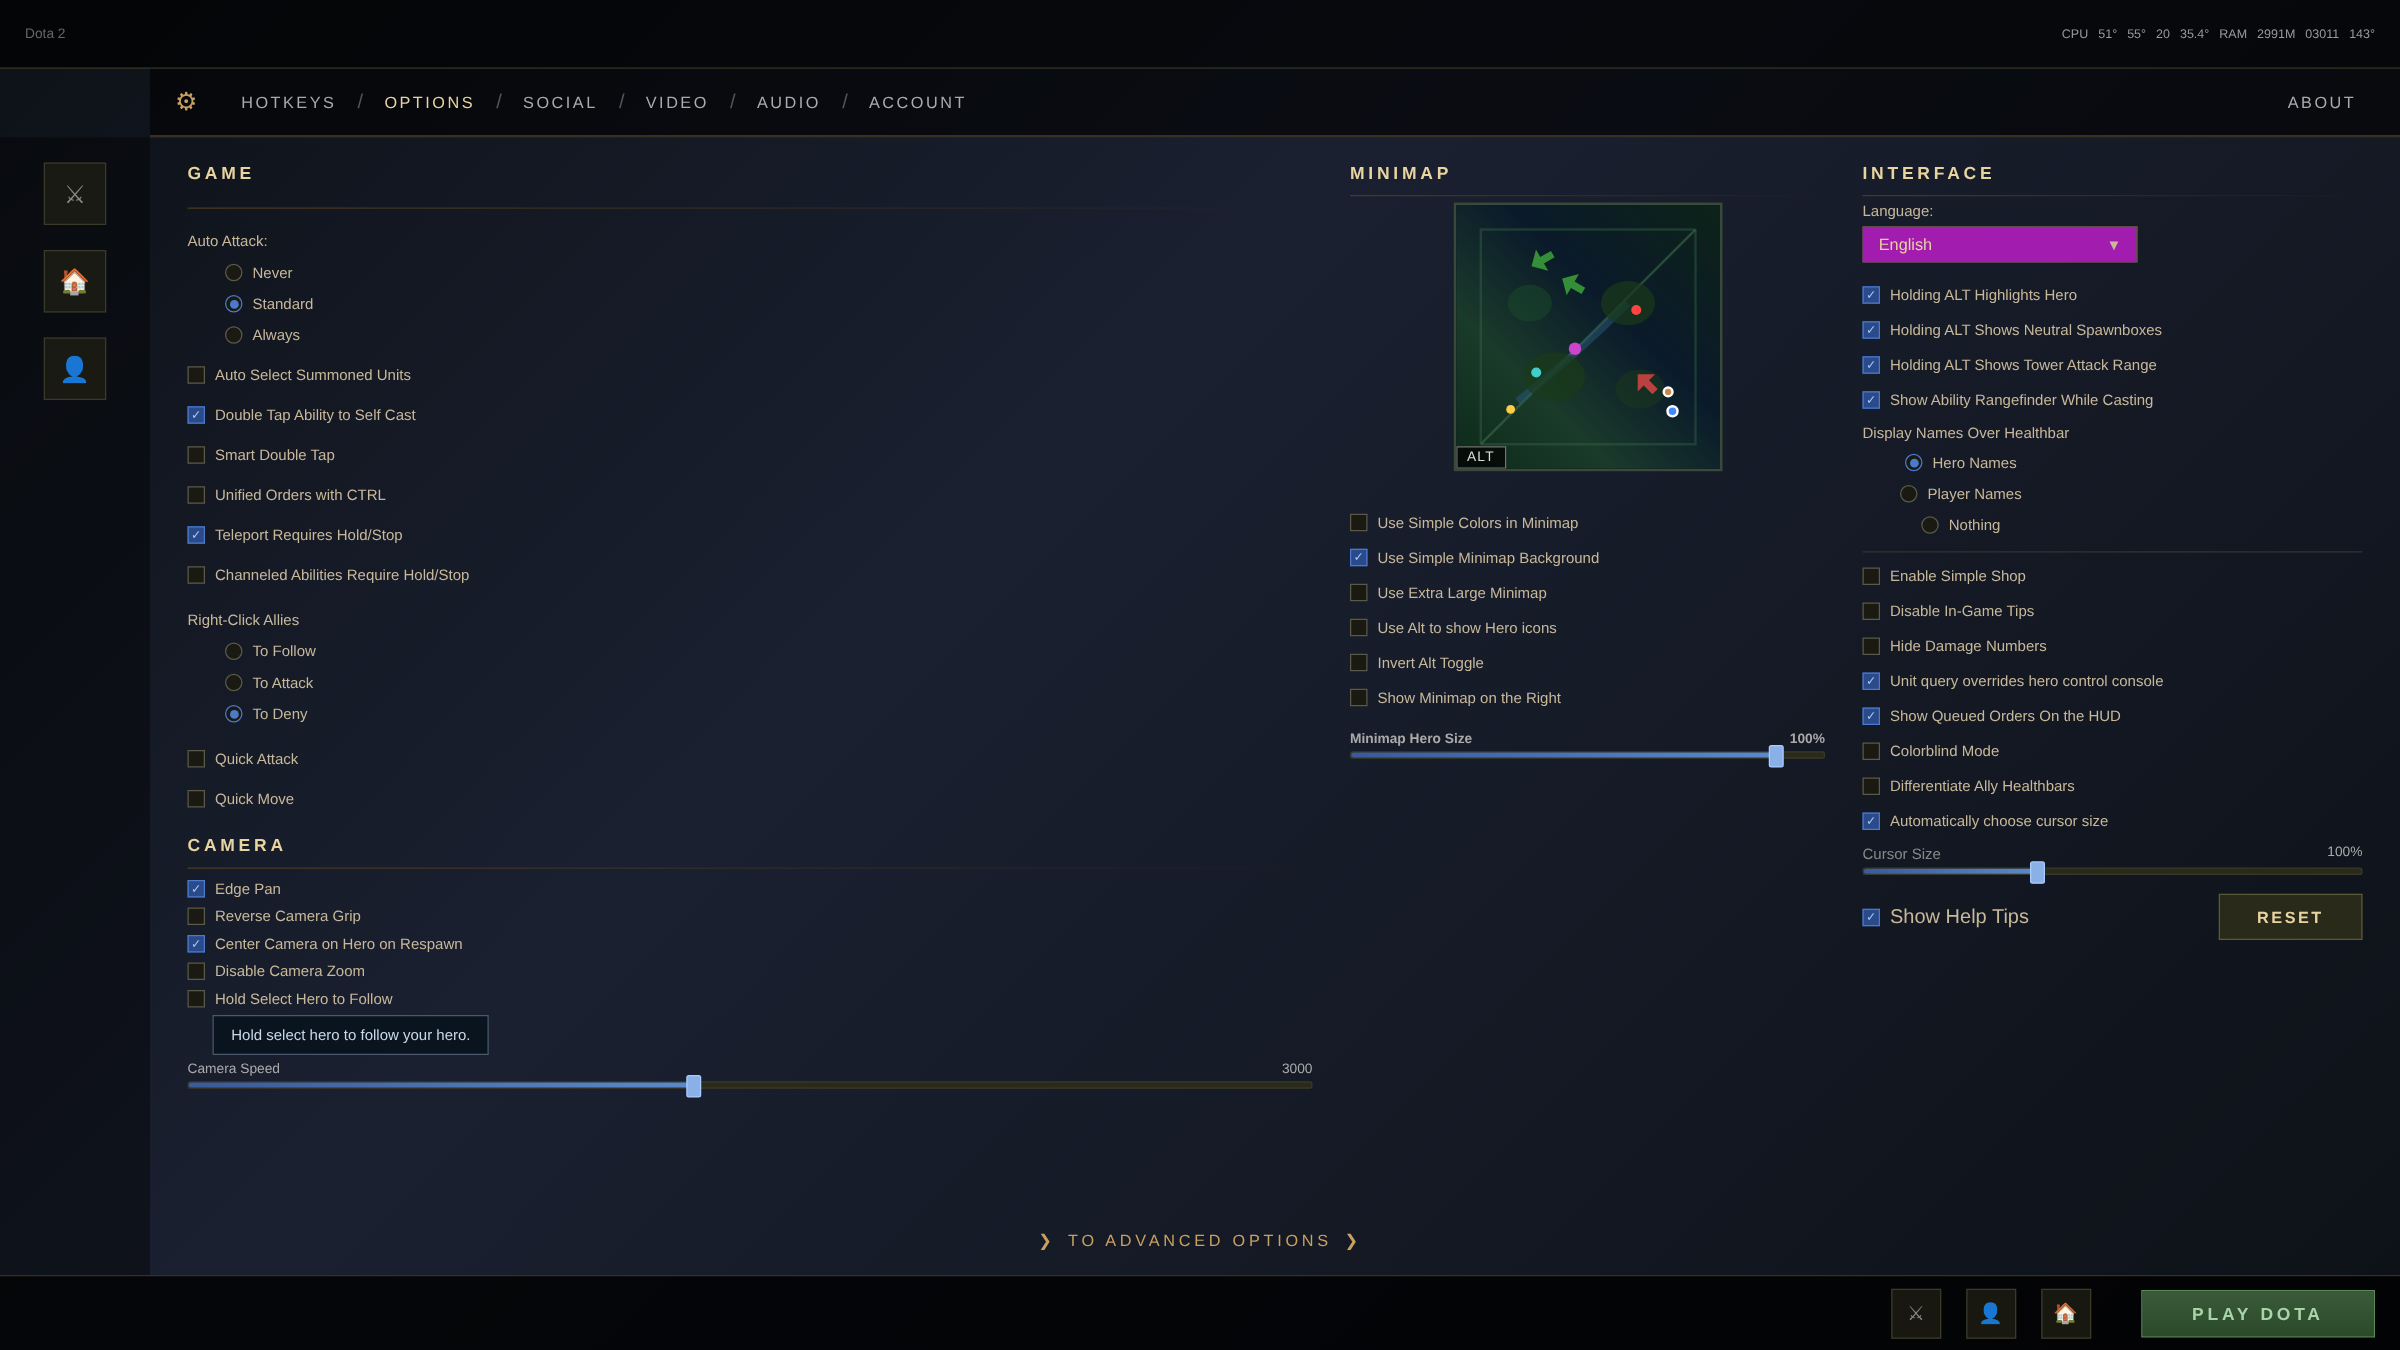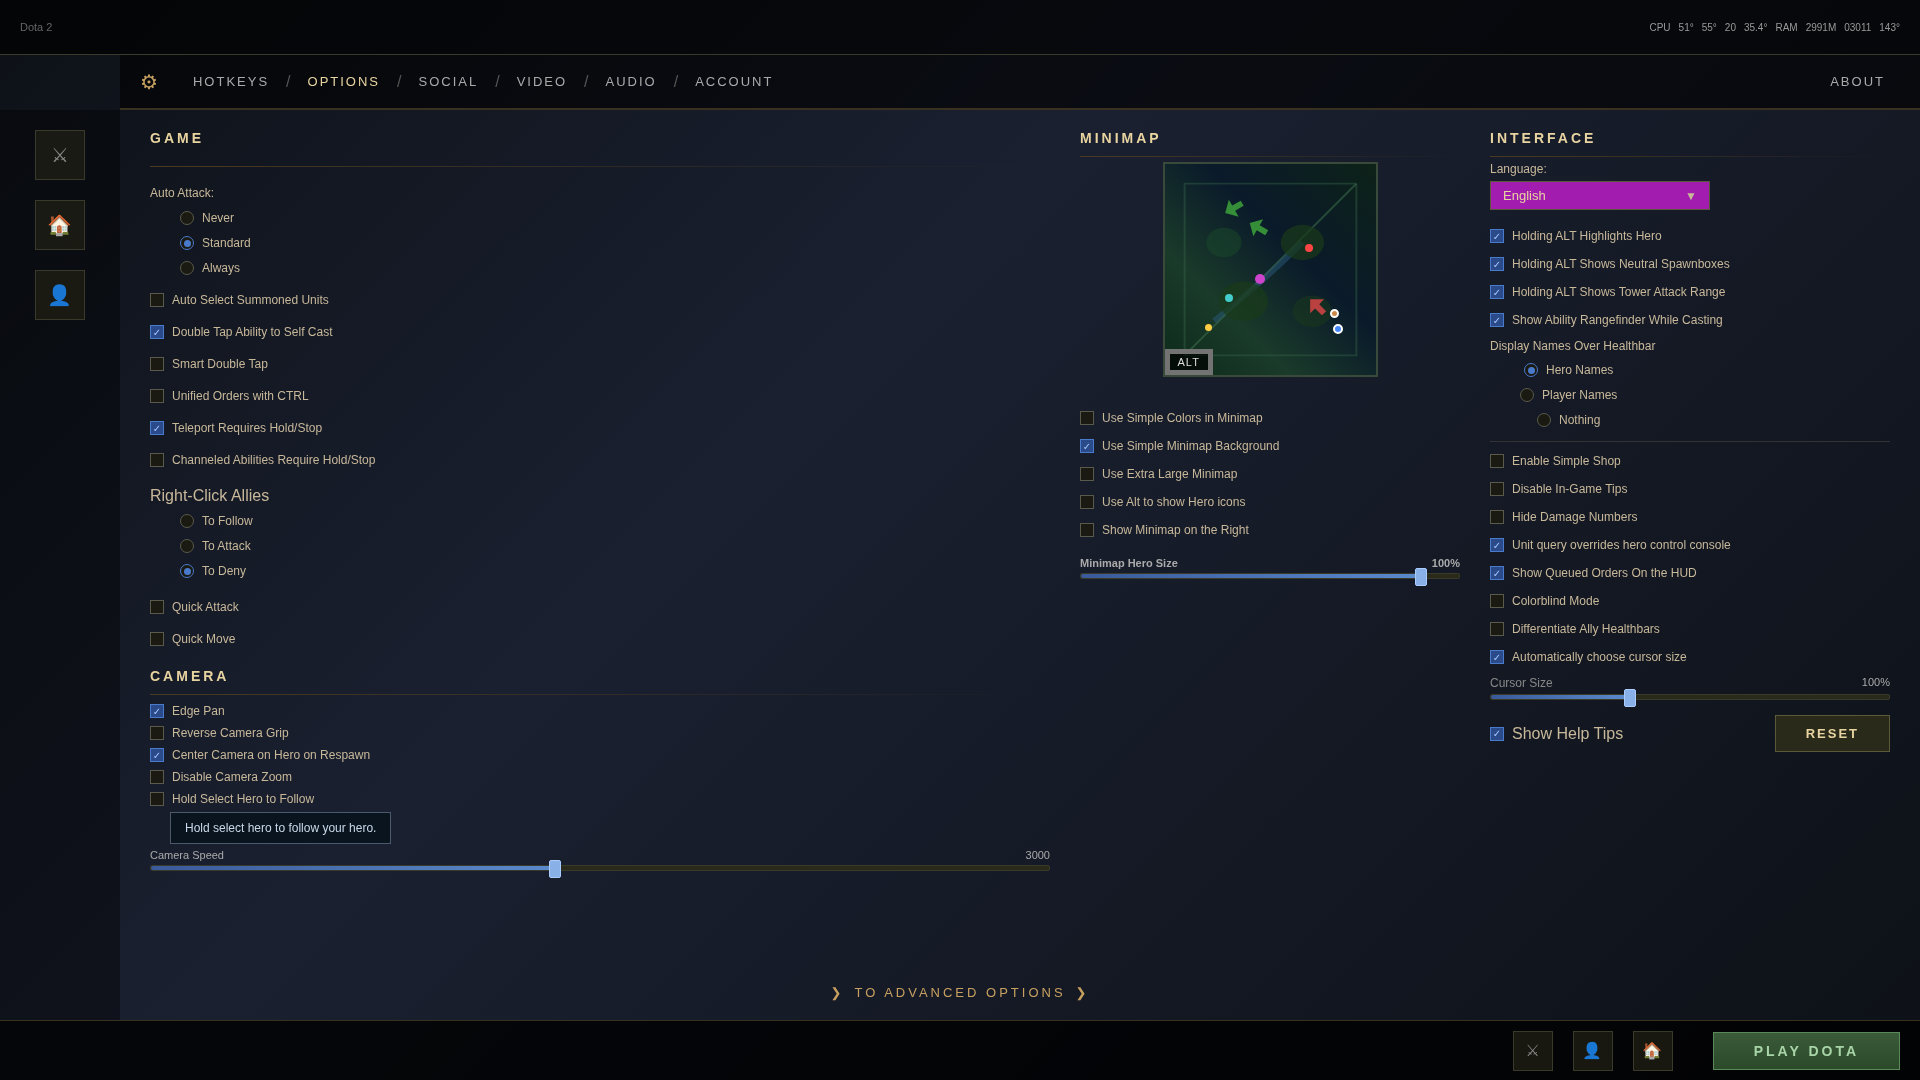--- a/index.html
+++ b/index.html
@@ -304,21 +304,21 @@
     .minimap-paths {
       position: absolute;
       inset: 0;
     }
 
     .alt-badge {
       position: absolute;
       bottom: 0;
       left: 0;
       background: rgba(0,0,0,0.7);
-      border: 5px solid #737373;
+      border: 1px solid #737373;
       padding: 2px 8px;
       font-size: 11px;
       color: #ddd;
       letter-spacing: 1px;
     }
 
     
     .map-dot {
       position: absolute;
       width: 8px;
@@ -633,21 +633,21 @@
       <div class="custom-checkbox checked"></div>
       <label>Teleport Requires Hold/Stop</label>
     </div>
     <div class="option-row">
       <div class="custom-checkbox"></div>
       <label>Channeled Abilities Require Hold/Stop</label>
     </div>
 
     <div class="right-click-group" style="margin-top:4px;">
       <div class="option-row">
-        <span style="font-size:16px; color:#c8b89a;">Right-Click Allies</span>
+        <span style="font-size:12px; color:#c8b89a;">Right-Click Allies</span>
       </div>
       <div class="radio-group">
         <div class="option-row">
           <div class="custom-radio"></div>
           <label>To Follow</label>
         </div>
         <div class="option-row">
           <div class="custom-radio"></div>
           <label>To Attack</label>
         </div>
@@ -759,20 +759,24 @@
         <div class="custom-checkbox checked"></div>
         <label>Use Simple Minimap Background</label>
       </div>
       <div class="option-row">
         <div class="custom-checkbox"></div>
         <label>Use Extra Large Minimap</label>
       </div>
       <div class="option-row">
         <div class="custom-checkbox"></div>
         <label>Use Alt to show Hero icons</label>
+      </div>
+      <div class="option-row">
+        <div class="custom-checkbox"></div>
+        <label>Invert Alt Toggle</label>
       </div>
       <div class="option-row">
         <div class="custom-checkbox"></div>
         <label>Show Minimap on the Right</label>
       </div>
 
       <div class="minimap-slider-section">
         <div class="slider-label-row">
           <span>Minimap Hero Size</span>
           <span>100%</span>

